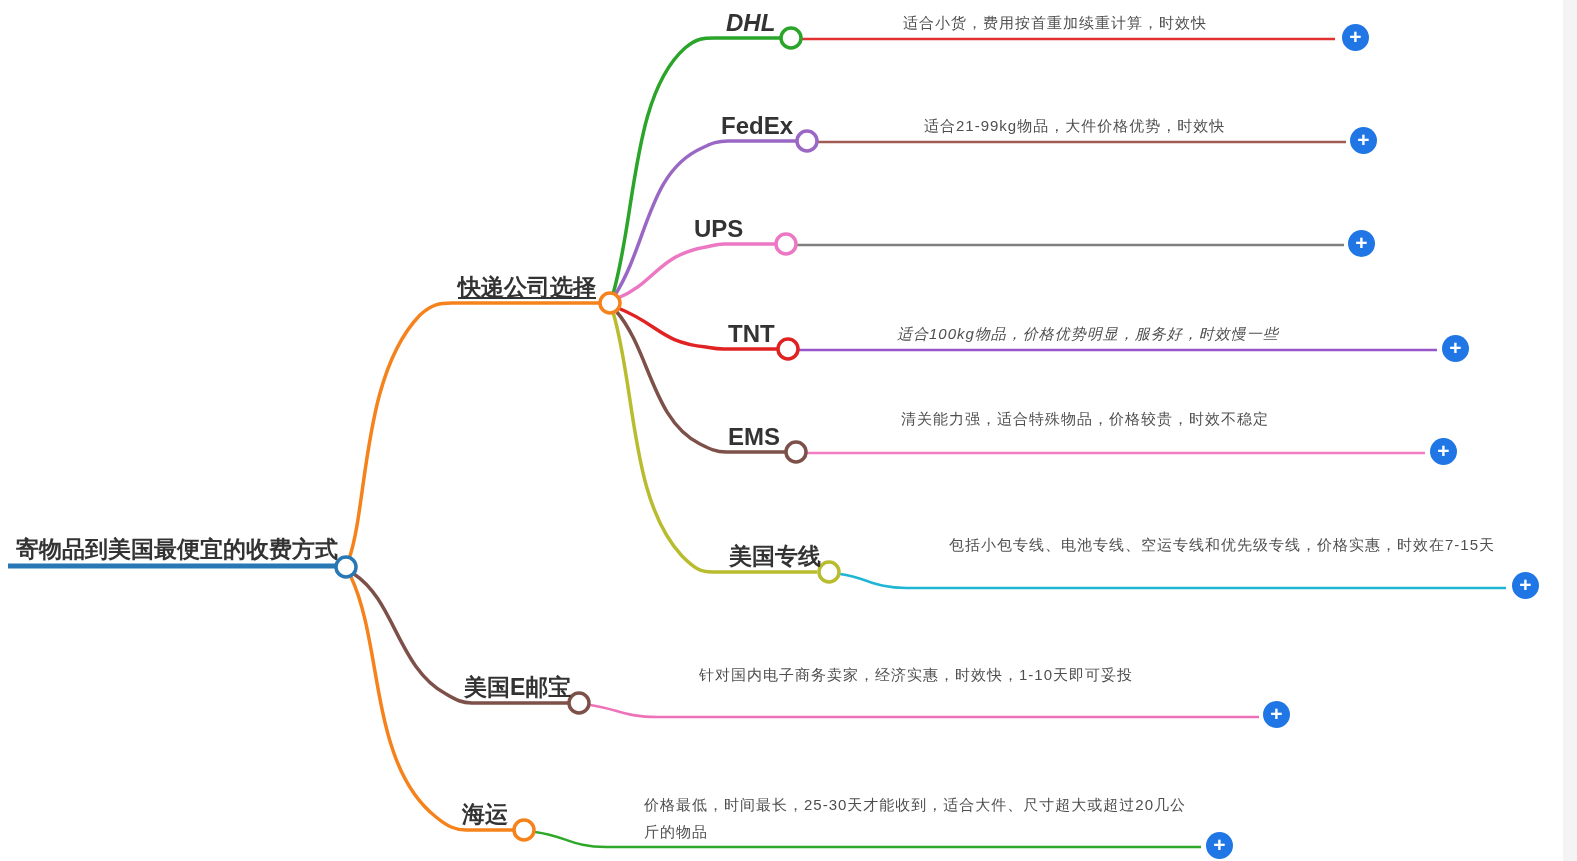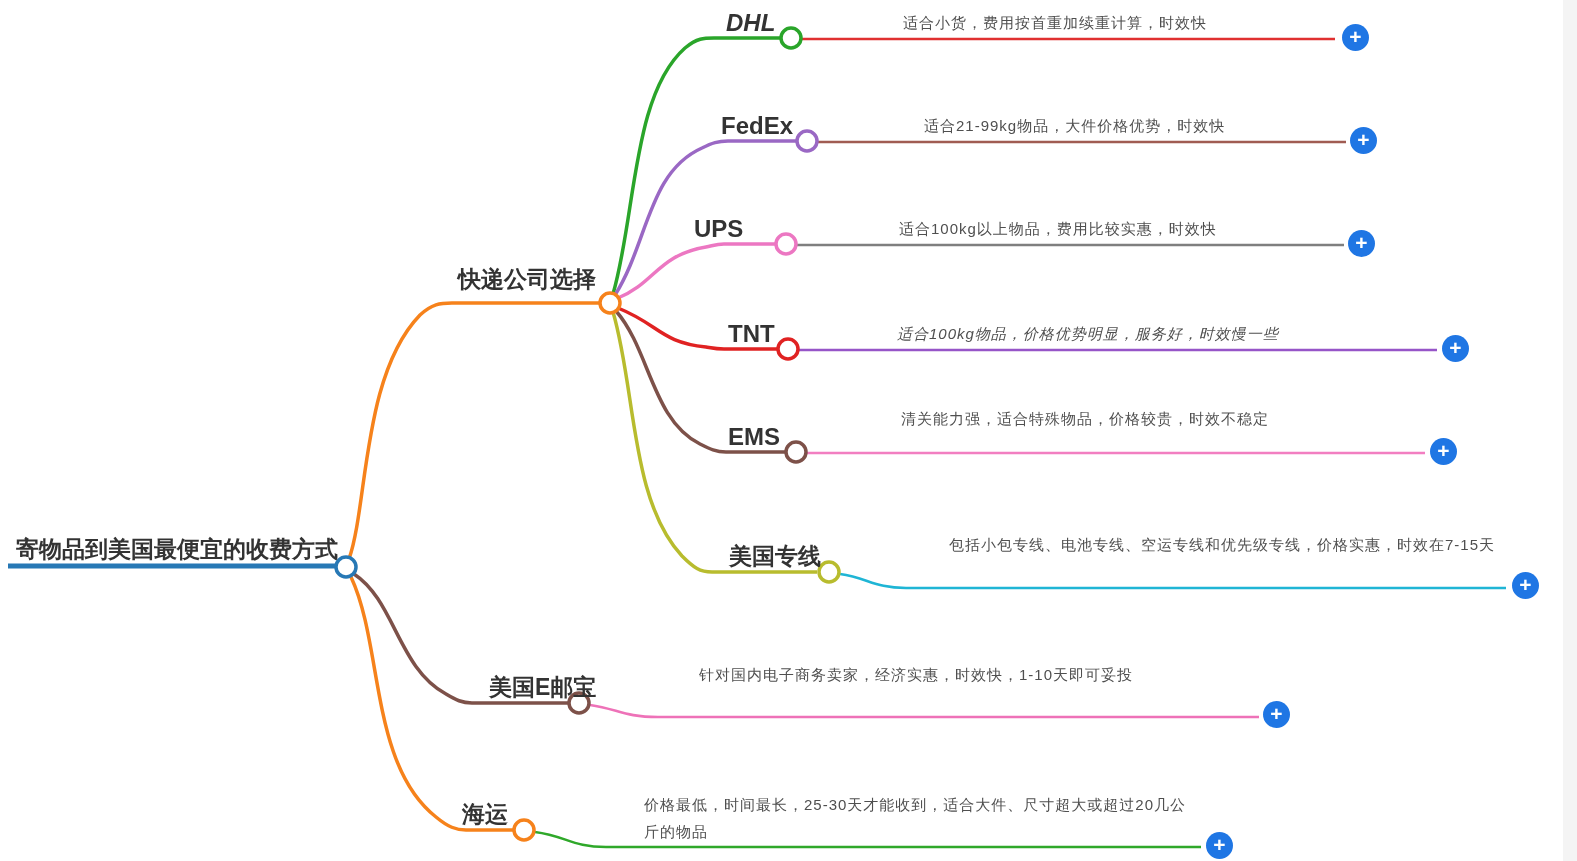--- a/index.html
+++ b/index.html
@@ -85,35 +85,34 @@
     <circle cx="786" cy="244" r="10" fill="#ffffff" stroke="#ec77c2" stroke-width="3.5"></circle>
     <circle cx="788" cy="349" r="10" fill="#ffffff" stroke="#e02222" stroke-width="3.5"></circle>
     <circle cx="796" cy="452" r="10" fill="#ffffff" stroke="#7d5149" stroke-width="3.5"></circle>
     <circle cx="829" cy="572" r="10" fill="#ffffff" stroke="#b8bc2e" stroke-width="3.5"></circle>
     <circle cx="579" cy="703" r="10" fill="#ffffff" stroke="#7d5149" stroke-width="3.5"></circle>
     <circle cx="524" cy="830" r="10" fill="#ffffff" stroke="#f6821b" stroke-width="3.5"></circle>
   </svg>
 
   <div class="node-label cjk-label" style="left:16px;top:534px;">寄物品到美国最便宜的收费方式</div>
 
-  <div class="node-label cjk-label" style="left:458px;top:264px;">快递公司选择</div>
+  <div class="node-label cjk-label" style="left:458px;top:272px;text-decoration:underline;">快递公司选择</div>
 
   <div class="node-label latin-label" style="left:726px;top:8px;font-style:italic;">DHL</div>
   <div class="node-label latin-label" style="left:721px;top:111px;">FedEx</div>
   <div class="node-label latin-label" style="left:694px;top:214px;">UPS</div>
   <div class="node-label latin-label" style="left:728px;top:319px;">TNT</div>
   <div class="node-label latin-label" style="left:728px;top:422px;">EMS</div>
   <div class="node-label cjk-label" style="left:729px;top:541px;">美国专线</div>
 
-  <div class="node-label cjk-label" style="left:464px;top:672px;margin-left:25px;">美国E邮宝</div>
+  <div class="node-label cjk-label" style="left:464px;top:672px;">美国E邮宝</div>
   <div class="node-label cjk-label" style="left:462px;top:799px;">海运</div>
 
   <div class="detail-text nowrap" style="left:903px;top:9px;">适合小货，费用按首重加续重计算，时效快</div>
   <div class="detail-text nowrap" style="left:924px;top:112px;">适合21-99kg物品，大件价格优势，时效快</div>
-  <div class="detail-text nowrap" style="left:899px;top:215px;">适合100kg以上物品，费用比较实惠，时效快</div>
   <div class="detail-text nowrap" style="left:897px;top:320px;font-style:italic;">适合100kg物品，价格优势明显，服务好，时效慢一些</div>
   <div class="detail-text nowrap" style="left:901px;top:405px;">清关能力强，适合特殊物品，价格较贵，时效不稳定</div>
   <div class="detail-text" style="left:949px;top:531px;width:562px;">包括小包专线、电池专线、空运专线和优先级专线，价格实惠，时效在7-15天</div>
   <div class="detail-text" style="left:699px;top:661px;width:550px;">针对国内电子商务卖家，经济实惠，时效快，1-10天即可妥投</div>
   <div class="detail-text" style="left:644px;top:791px;width:545px;">价格最低，时间最长，25-30天才能收到，适合大件、尺寸超大或超过20几公斤的物品</div>
 
   <div class="plus-btn" style="left:1342px;top:24px;">+</div>
   <div class="plus-btn" style="left:1350px;top:127px;">+</div>
   <div class="plus-btn" style="left:1348px;top:230px;">+</div>
   <div class="plus-btn" style="left:1442px;top:335px;">+</div>

